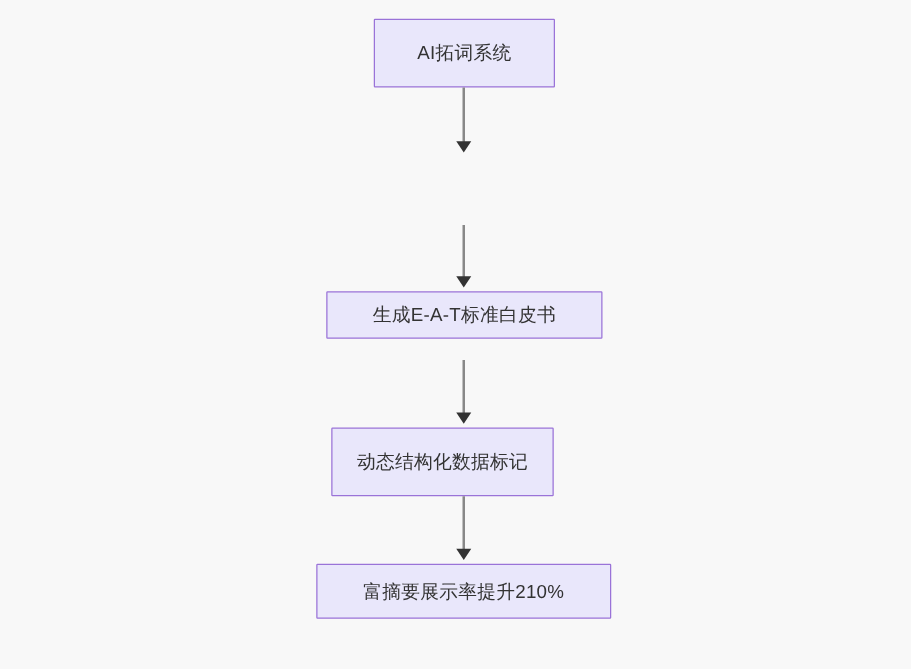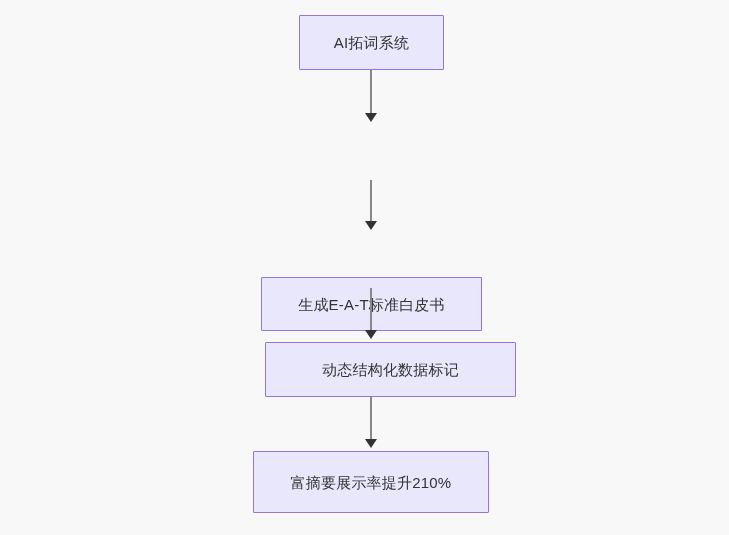--- a/index.html
+++ b/index.html
@@ -45,23 +45,23 @@
     position: absolute;
     width: 0;
     height: 0;
     border-left: 6px solid transparent;
     border-right: 6px solid transparent;
     border-top: 9px solid #333333;
   }
   
   #node-0 { left: 299px; top: 15px;  width: 145px; height: 55px; }
   #node-1 { left: 276px; top: 125px; width: 190px; height: 55px; }
-  #node-2 { left: 261px; top: 233px; width: 221px; height: 54px; margin-top: 44px; }
-  #node-3 { left: 265px; top: 342px; width: 251px; height: 55px; }
-  #node-4 { left: 253px; top: 451px; width: 236px; height: 62px; }
+  #node-2 { left: 261px; top: 233px; width: 221px; height: 38px; }
+  #node-3 { left: 265px; top: 342px; width: 178px; height: 55px; }
+  #node-4 { left: 253px; top: 451px; width: 236px; height: 44px; }
 
   
   #edge-0 { left: 370px; top: 70px;  height: 46px; }
   #edge-1 { left: 370px; top: 180px; height: 44px; }
   #edge-2 { left: 370px; top: 288px; height: 45px; }
   #edge-3 { left: 370px; top: 397px; height: 45px; }
 
   #arrow-0 { left: 365px; top: 113px; }
   #arrow-1 { left: 365px; top: 221px; }
   #arrow-2 { left: 365px; top: 330px; }

